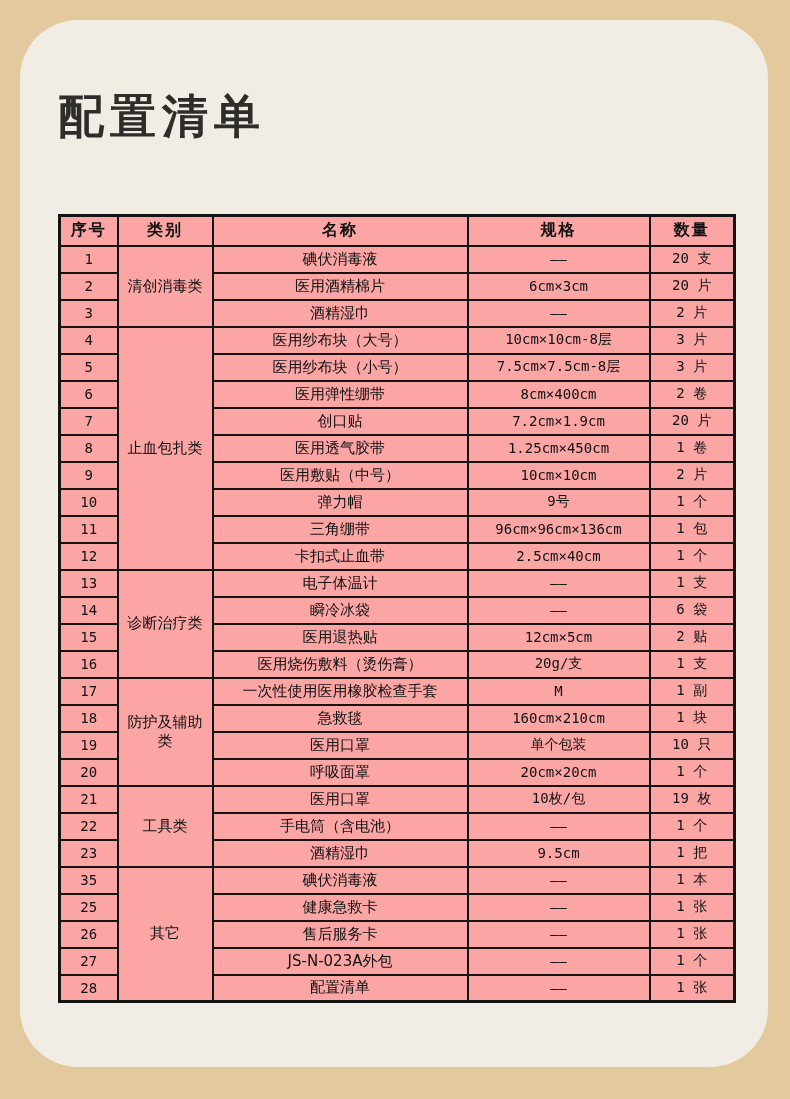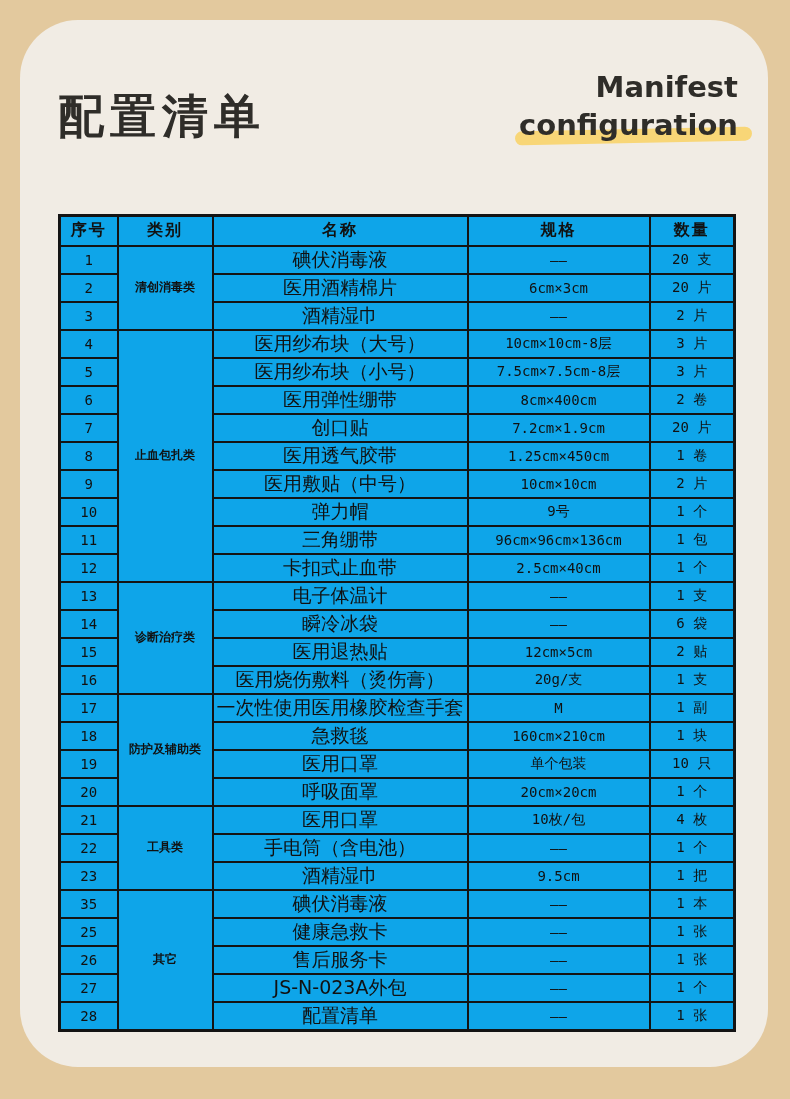--- a/index.html
+++ b/index.html
@@ -51,21 +51,21 @@
     z-index: 0;
   }
   .title-en .line2 .txt { position: relative; z-index: 1; }
 
   table.manifest {
     position: absolute;
     left: 58px; top: 214px;
     width: 675px;
     border-collapse: collapse;
     table-layout: fixed;
-    background: #0ea5e9;
+    background: #fca5a5;
     border: 3px solid #141414;
     font-size: 15px;
     color: #111111;
   }
   .manifest th, .manifest td {
     border: 2px solid #141414;
     text-align: center;
     vertical-align: middle;
     overflow: hidden;
     padding: 0 2px;
@@ -79,42 +79,34 @@
   }
   .col-no  { width: 58px; }
   .col-cat { width: 95px; }
   .col-name{ width: 255px; }
   .col-spec{ width: 182px; }
   .col-qty { width: 85px; }
   td.cell-no, td.cell-spec, td.cell-qty {
     font-family: "DejaVu Sans Mono", "Liberation Mono", monospace;
     font-size: 14px;
   }
-  td.cell-name { font-size: 19px; }
+  td.cell-name { font-size: 15px; }
   td.cell-category {
-    font-size: 12px;
+    font-size: 15px;
     padding: 0 8px;
     line-height: 19px;
-    font-weight: bold;
   }
 </style>
 </head>
 <body>
 
 <div class="card"></div>
 
 <div class="header">
   <div class="title-cn">配置清单</div>
-  <div class="title-en">
-    <div>Manifest</div>
-    <span class="line2">
-      <span class="hl"></span>
-      <span class="txt">configuration</span>
-    </span>
-  </div>
 </div>
 
 <table class="manifest">
   <colgroup>
     <col class="col-no">
       <col class="col-cat">
       <col class="col-name">
       <col class="col-spec">
       <col class="col-qty">
   </colgroup>
@@ -250,21 +242,21 @@
         <td class="cell-no">20</td>
         <td class="cell-name">呼吸面罩</td>
         <td class="cell-spec">20cm×20cm</td>
         <td class="cell-qty">1 个</td>
       </tr>
       <tr>
         <td class="cell-no">21</td>
         <td class="cell-category" rowspan="3">工具类</td>
         <td class="cell-name">医用口罩</td>
         <td class="cell-spec">10枚/包</td>
-        <td class="cell-qty">4 枚</td>
+        <td class="cell-qty">19 枚</td>
       </tr>
       <tr>
         <td class="cell-no">22</td>
         <td class="cell-name">手电筒（含电池）</td>
         <td class="cell-spec">——</td>
         <td class="cell-qty">1 个</td>
       </tr>
       <tr>
         <td class="cell-no">23</td>
         <td class="cell-name">酒精湿巾</td>

